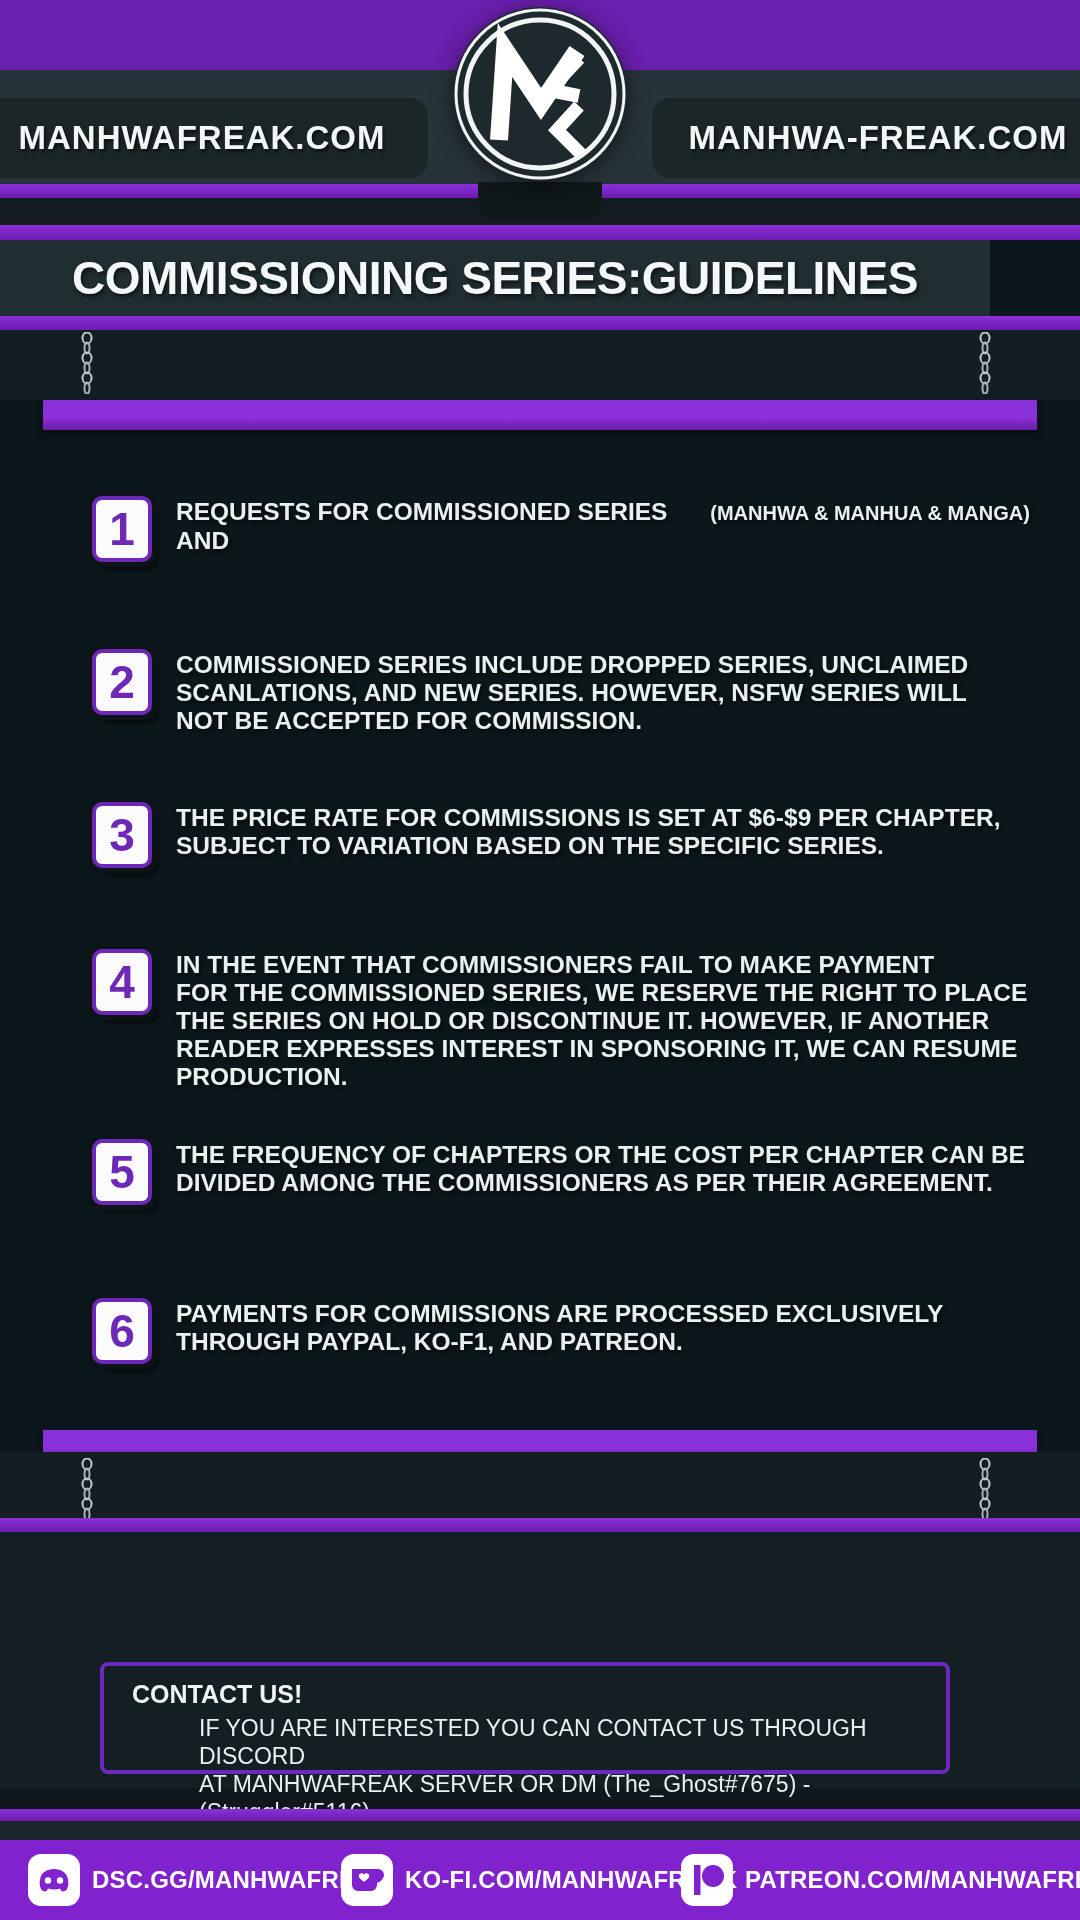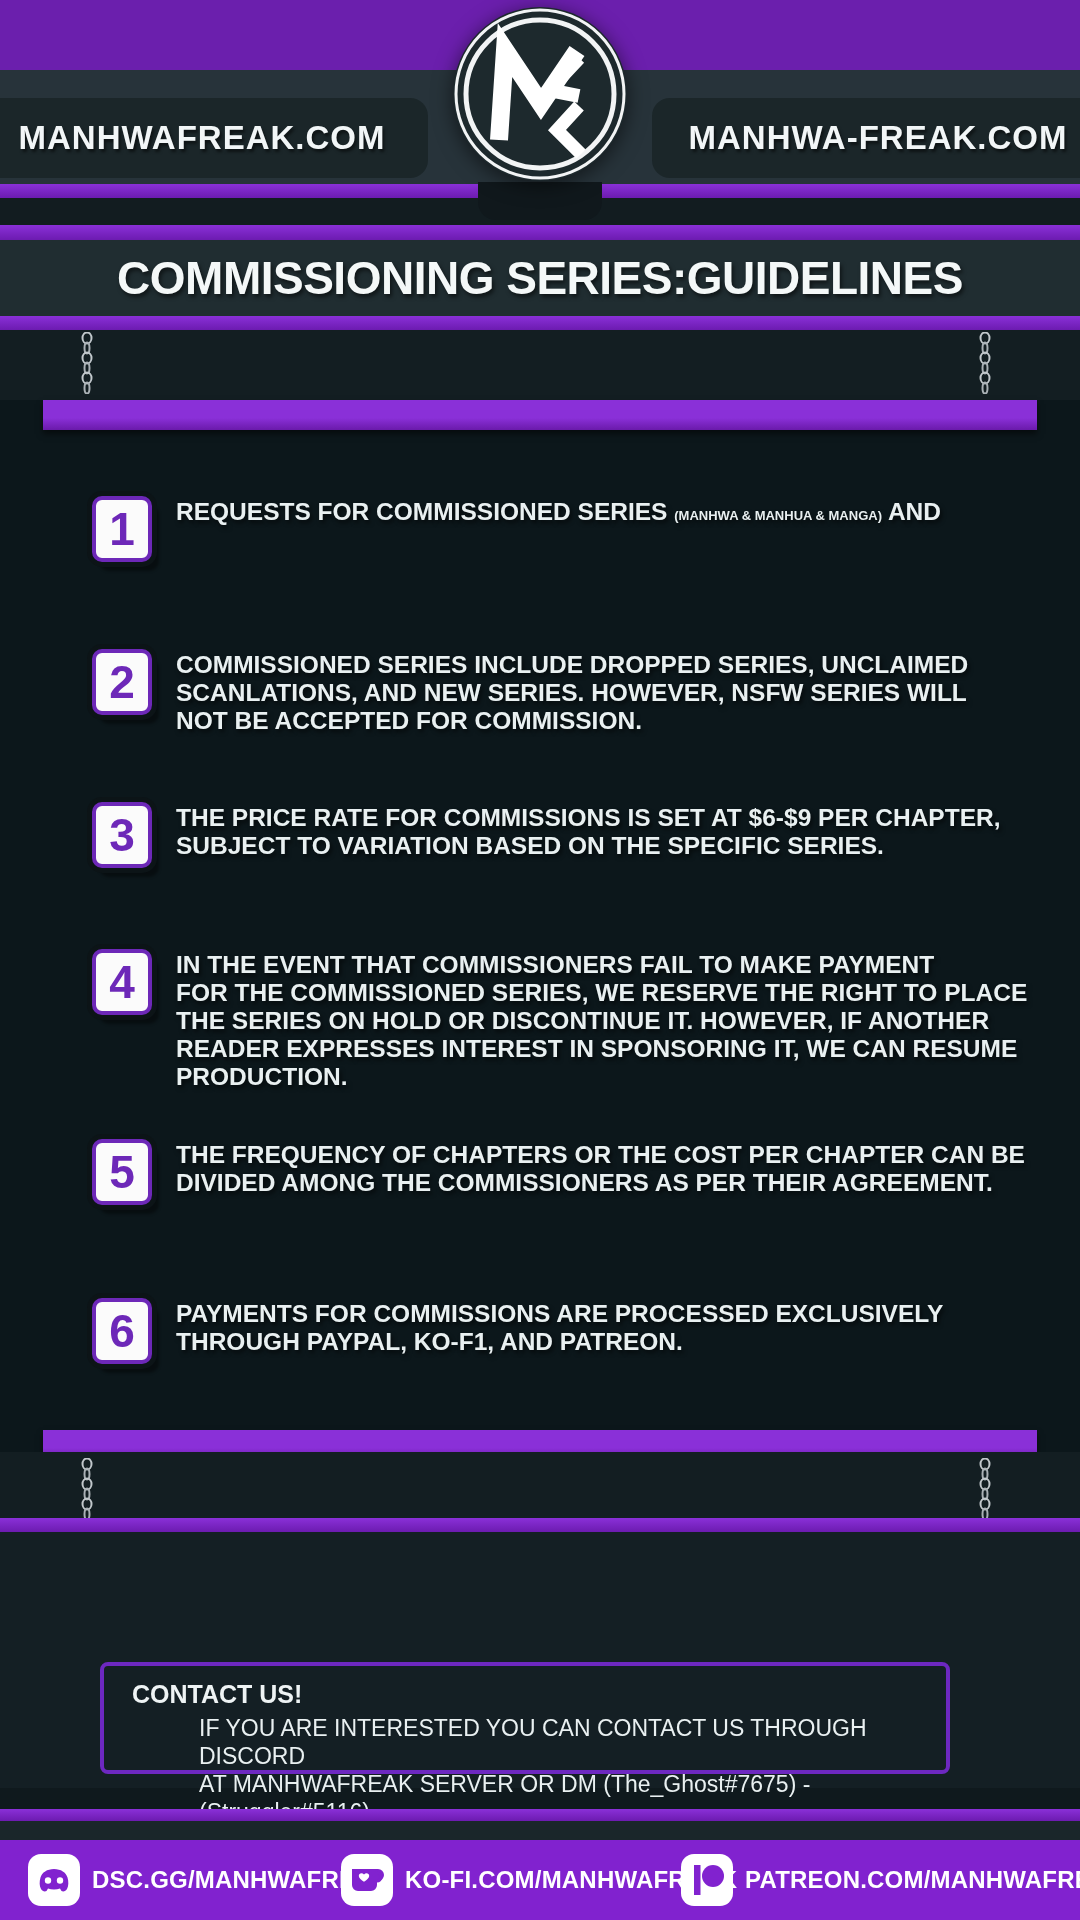--- a/index.html
+++ b/index.html
@@ -28,21 +28,21 @@
   .hdr-ribbon{left:0;top:70px;width:1080px;height:116px;background:var(--bg-ribbon);}
   .hdr-ribbon-edge{left:0;top:70px;width:1080px;height:22px;background:#10181b;}
   .hdr-panel{top:98px;height:80px;background:var(--bg-panel);border-radius:18px;display:flex;align-items:center;justify-content:center;}
   .hdr-panel.left{left:-24px;width:452px;}
   .hdr-panel.right{right:-24px;width:452px;}
   .site-name{font-size:33px;font-weight:700;letter-spacing:1px;color:#f2f6f7;text-shadow:2px 3px 3px rgba(0,0,0,.5);}
   .stripe{left:0;width:1080px;background:linear-gradient(#8a30d8, #6c1bb0);}
   .stripe.s1{top:184px;height:14px;}
   .gapband{left:0;top:198px;width:1080px;height:27px;background:#121c20;}
   .stripe.s2{top:225px;height:15px;}
-  .title-band{left:0;top:240px;width:1080px;height:76px;background:var(--bg-title);display:flex;align-items:center;justify-content:center;}
+  .title-band{left:0;top:240px;width:990px;height:76px;background:var(--bg-title);display:flex;align-items:center;justify-content:center;}
   .title-band .t{font-size:46px;font-weight:700;letter-spacing:-0.5px;color:#f4f8f8;text-shadow:2px 3px 4px rgba(0,0,0,.55);}
   .stripe.s3{top:316px;height:14px;}
   .logo-notch{left:478px;top:182px;width:124px;height:38px;background:#10181c;border-radius:0 0 18px 18px;}
   .logo{left:452px;top:6px;width:176px;height:176px;filter:drop-shadow(0 4px 10px rgba(0,0,0,.55));}
 
   
   .chainzone-top{left:0;top:330px;width:1080px;height:70px;background:var(--bg-band);}
   .chain{width:14px;height:62px;}
   .chain.tl{left:80px;top:332px;}
   .chain.tr{left:978px;top:332px;}
@@ -52,21 +52,21 @@
   .bar.top{top:400px;}
   .bar.bottom{top:1430px;}
   .chainzone-bottom{left:0;top:1452px;width:1080px;height:66px;background:var(--bg-band);}
   .stripe.s4{top:1518px;height:14px;}
 
   
   .item{left:0;width:1080px;}
   .badge{position:absolute;left:92px;top:0;width:60px;height:66px;background:#fbfbfb;border:4px solid var(--badge-purple);border-radius:10px;display:flex;align-items:center;justify-content:center;box-shadow:0 0 0 5px #0c1417, 7px 9px 3px rgba(0,0,0,.4);}
   .badge span{font-size:46px;font-weight:700;color:var(--badge-purple);line-height:1;}
   .item-text{position:absolute;left:176px;top:2px;width:880px;font-size:24.5px;font-weight:700;line-height:28px;letter-spacing:0;color:#e9f0f1;text-shadow:2px 3px 4px rgba(0,0,0,.6);}
-  .item-text .small{font-size:13px;}
+  .item-text .small{font-size:20px;margin-left:36px;}
   .i1{top:496px;} .i2{top:649px;} .i3{top:802px;} .i4{top:949px;} .i5{top:1139px;} .i6{top:1298px;}
 
   
   .bottom-bg{left:0;top:1532px;width:1080px;height:388px;background:var(--bg-bottom);}
   .bottom-dark-strip{left:0;top:1788px;width:1080px;height:21px;background:#0f191d;}
   .cta-heading{left:122px;top:1580px;width:900px;font-size:54px;font-weight:700;color:#f4f7f7;letter-spacing:-0.5px;text-shadow:2px 4px 5px rgba(0,0,0,.55);}
   .contact-box{left:100px;top:1662px;width:850px;height:112px;border:4px solid #6d28c0;border-radius:8px;}
   .contact-title{position:absolute;left:28px;top:14px;font-size:25px;font-weight:700;color:#eef3f4;}
   .contact-body{position:absolute;left:95px;top:48px;font-size:23px;font-weight:400;line-height:28px;color:#e9f0f1;}
   .stripe.s5{top:1809px;height:12px;}

